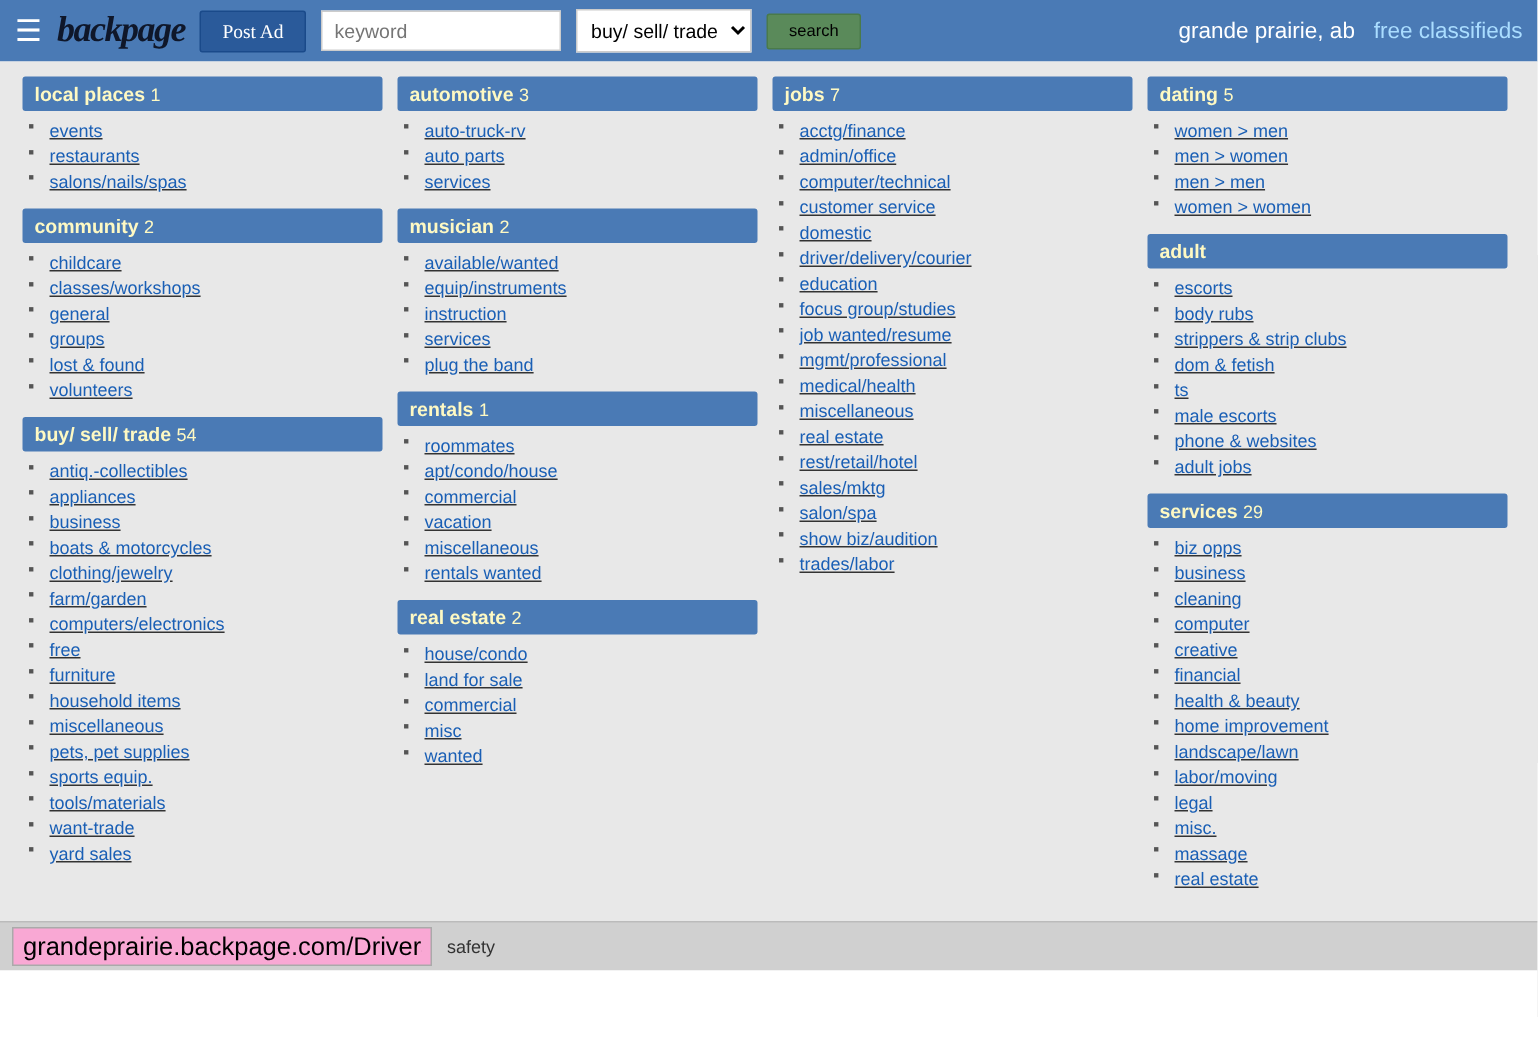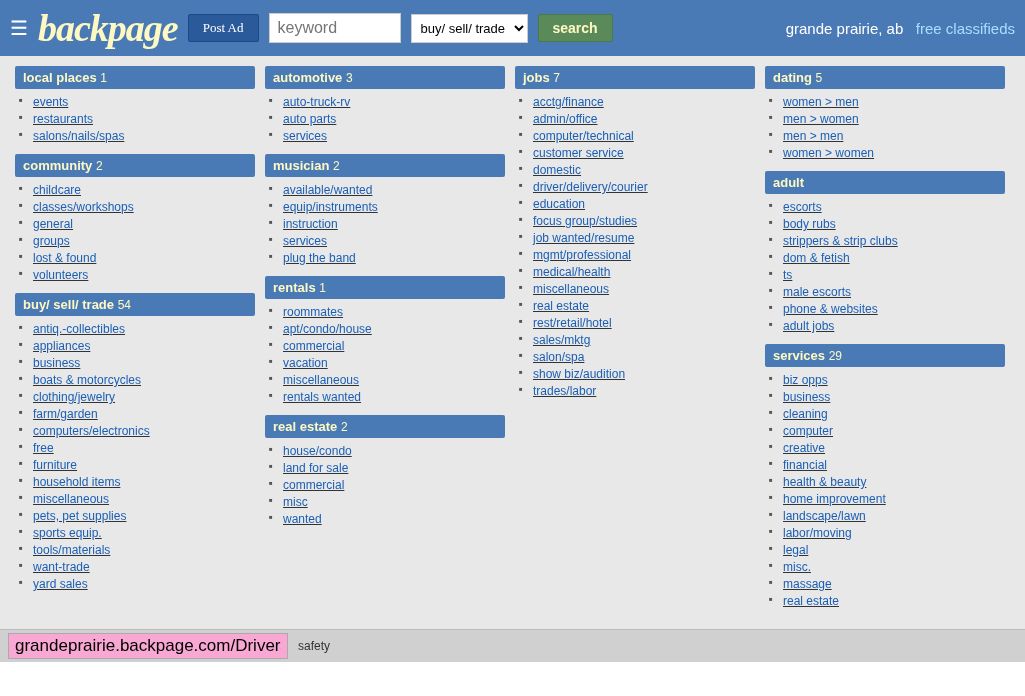--- a/index.html
+++ b/index.html
@@ -13,58 +13,57 @@
       padding: 6px 10px;
       gap: 10px;
     }
     #menu-icon {
       color: #fff;
       font-size: 20px;
       cursor: pointer;
     }
     #logo {
       font-family: Georgia, serif;
-      font-size: 38px;
+      font-size: 24px;
       font-weight: bold;
-      color: #fef9c3;
+      color: #0f172a;
       font-style: italic;
       letter-spacing: -1px;
     }
     #post-ad-btn {
       background: #2a5a9a;
       color: #fff;
       border: 1px solid #1a4a8a;
       padding: 5px 14px;
       font-size: 13px;
       cursor: pointer;
       border-radius: 2px;
       font-family: Liberation Serif, serif;
     }
     #keyword-input {
       padding: 5px 8px;
-      font-size: 16px;
+      font-size: 13px;
       border: 1px solid #ccc;
-      width: 132px;
+      width: 160px;
       color: #999;
     }
     #category-select {
       padding: 5px;
       font-size: 13px;
       border: 1px solid #ccc;
       background: #fff;
     }
     #search-btn {
       background: #5a8a5a;
-      color: #fef9c3;
+      color: #000000;
       border: 1px solid #4a7a4a;
       padding: 5px 14px;
-      font-size: 14px;
+      font-size: 11px;
       cursor: pointer;
       border-radius: 2px;
-      font-weight: bold;
     }
     #location-area {
       margin-left: auto;
       color: #fff;
       font-size: 15px;
     }
     #location-area a {
       color: #adf;
       text-decoration: none;
     }

